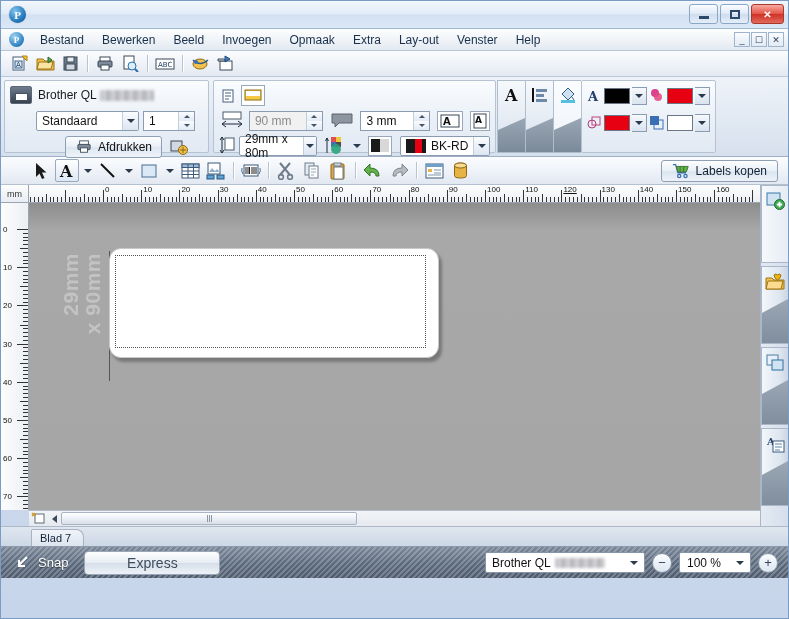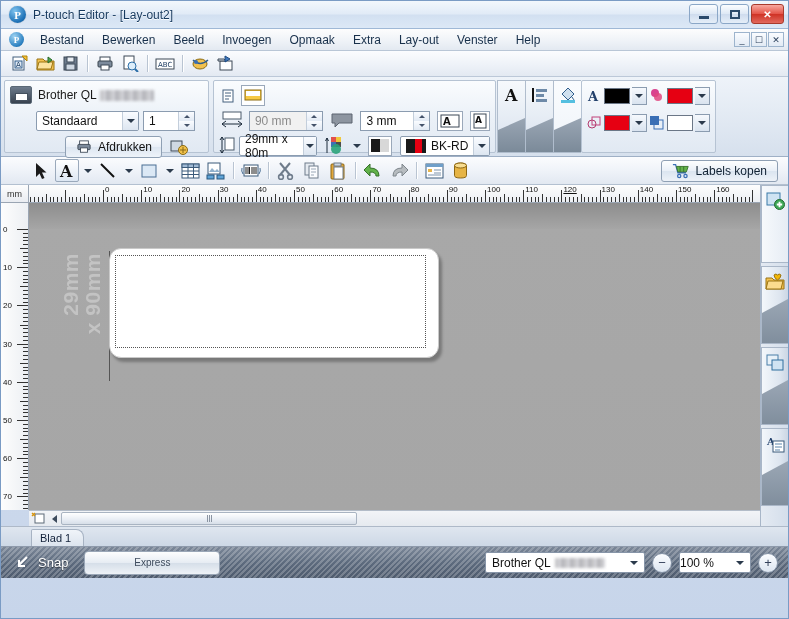--- a/index.html
+++ b/index.html
@@ -291,21 +291,21 @@
     height:32px; display:flex; align-items:center; position:relative;
     background:
       repeating-linear-gradient(135deg, rgba(255,255,255,.22) 0 2px, rgba(0,0,0,0) 2px 4px),
       linear-gradient(180deg,#7b8798 0%, #5d6b7e 50%, #4e5b6e 100%);
     border-top:1px solid #8e9aab;
   }
   .mode-snap{ display:flex;align-items:center;gap:8px;padding:0 16px 0 14px;color:#fff;font-size:13px;
     text-shadow:0 1px 1px rgba(0,0,0,.5);}
   .mode-btn{
     height:24px; min-width:136px; display:flex;align-items:center;justify-content:center;
-    border-radius:4px; font-size:10px; margin-right:4px;
+    border-radius:4px; font-size:14px; margin-right:4px;
   }
   .mode-express{
     background:linear-gradient(180deg,#fdfefe,#e6ecf3 50%, #d6dfe9 52%, #eef2f7);
     border:1px solid #9aa7b7; color:#3f4c5e;
   }
   .mode-professional{
     background:linear-gradient(180deg,#8fb5e4,#4f86cd 48%, #3a6fba 52%, #6b9bd8);
     border:1px solid #2f5e9e; color:#fff; text-shadow:0 1px 1px rgba(0,0,0,.45);
   }
   .status-right{ margin-left:auto; display:flex; align-items:center; gap:7px; padding-right:10px;}
@@ -314,32 +314,31 @@
     display:flex; align-items:center; padding-left:6px; font-size:12px; color:#111;
   }
   .zoombtn{
     width:20px;height:20px;border-radius:50%;
     background:linear-gradient(180deg,#fbfdff,#dce5f0);
     border:1px solid #8795a8; display:flex;align-items:center;justify-content:center;
     color:#33415a; font-size:13px; line-height:1;
   }
   .zoom-combo{
     height:21px;width:72px;background:#fff;border:1px solid #8795a8;border-radius:2px;
-    display:flex;align-items:center;font-size:12px;color:#111;
+    display:flex;align-items:center;padding-left:7px;font-size:12px;color:#111;
   }
   .svgico{display:block;}
 </style>
 </head>
 <body>
 
 <div class="app">
 
   <div class="titlebar">
     <div class="app-icon">P</div>
-    <div class="title-text">P-touch Editor - [Lay-out2]</div>
     <div class="wincontrols">
       <div class="wbtn">
           <div class="glyph-min"></div>
         </div>
       <div class="wbtn">
           <div class="glyph-max"></div>
         </div>
       <div class="wbtn close">✕</div>
     </div>
   </div>
@@ -1156,21 +1155,21 @@
             <text x="1" y="10" font-size="10" font-weight="bold" fill="#22406b" font-family="DejaVu Serif">A</text>
             <rect x="7" y="6" width="11" height="11" fill="#fff" stroke="#3b5a7a"></rect>
             <path d="M9 9 h7 M9 12 h7 M9 15 h5" stroke="#5b85ab"></path>
           </svg>
         </span>
       </div>
     </div>
   </div>
 
   <div class="sheetbar">
-    <div class="sheet-tab">Blad 1</div>
+    <div class="sheet-tab">Blad 7</div>
   </div>
 
   <div class="modebar">
     <div class="mode-snap">
       <span>
         <svg class="svgico" width="15" height="14" viewBox="0 0 15 14">
           <path d="M12 1 L4 9 M4 4 v6 h6" stroke="#fff" stroke-width="2" fill="none"></path>
         </svg>
       </span>
       <span>Snap</span>

